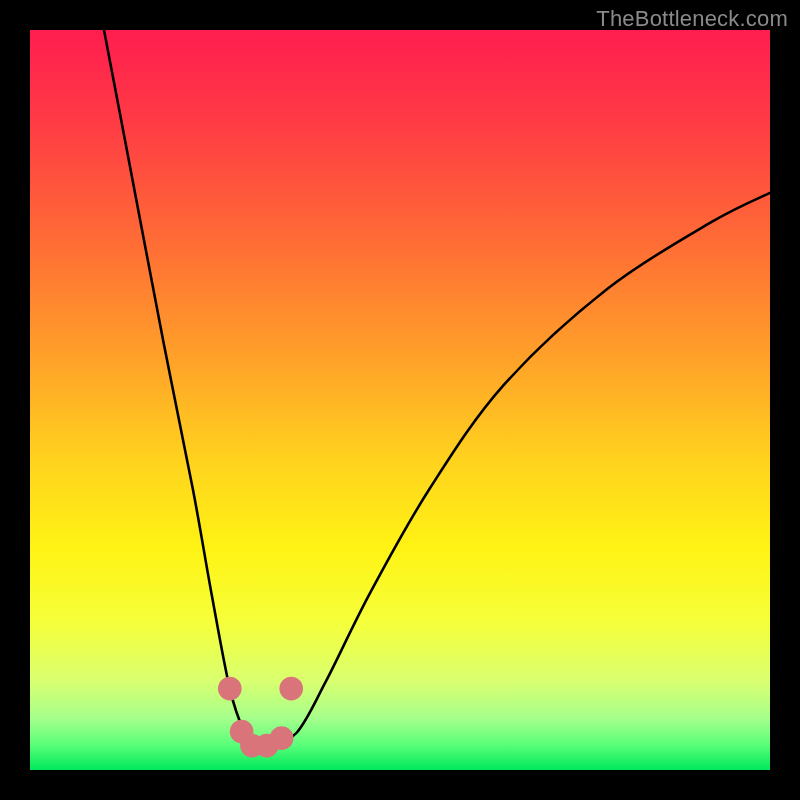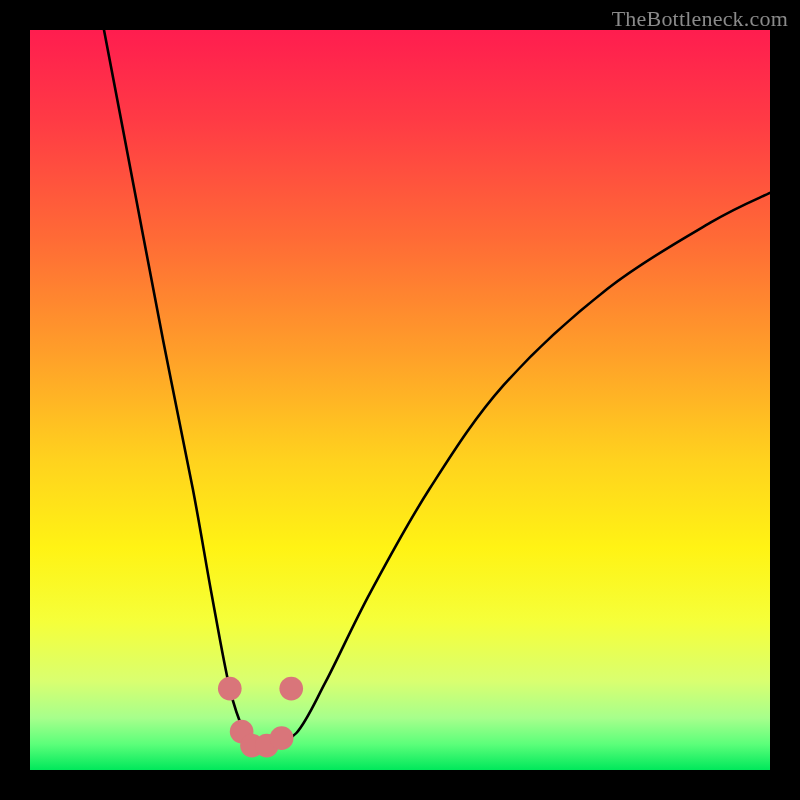--- a/index.html
+++ b/index.html
@@ -9,21 +9,20 @@
     width: 800px;
     height: 800px;
     overflow: hidden;
     font-family: Arial, Helvetica, sans-serif;
   }
   .frame {
     position: relative;
     width: 800px;
     height: 800px;
     background: #000;
-    font-family: Liberation Serif, serif;
   }
   .watermark {
     position: absolute;
     top: 6px;
     right: 12px;
     color: #8a8a8a;
     font-size: 22px;
     font-weight: 500;
     letter-spacing: 0.2px;
     z-index: 10;

